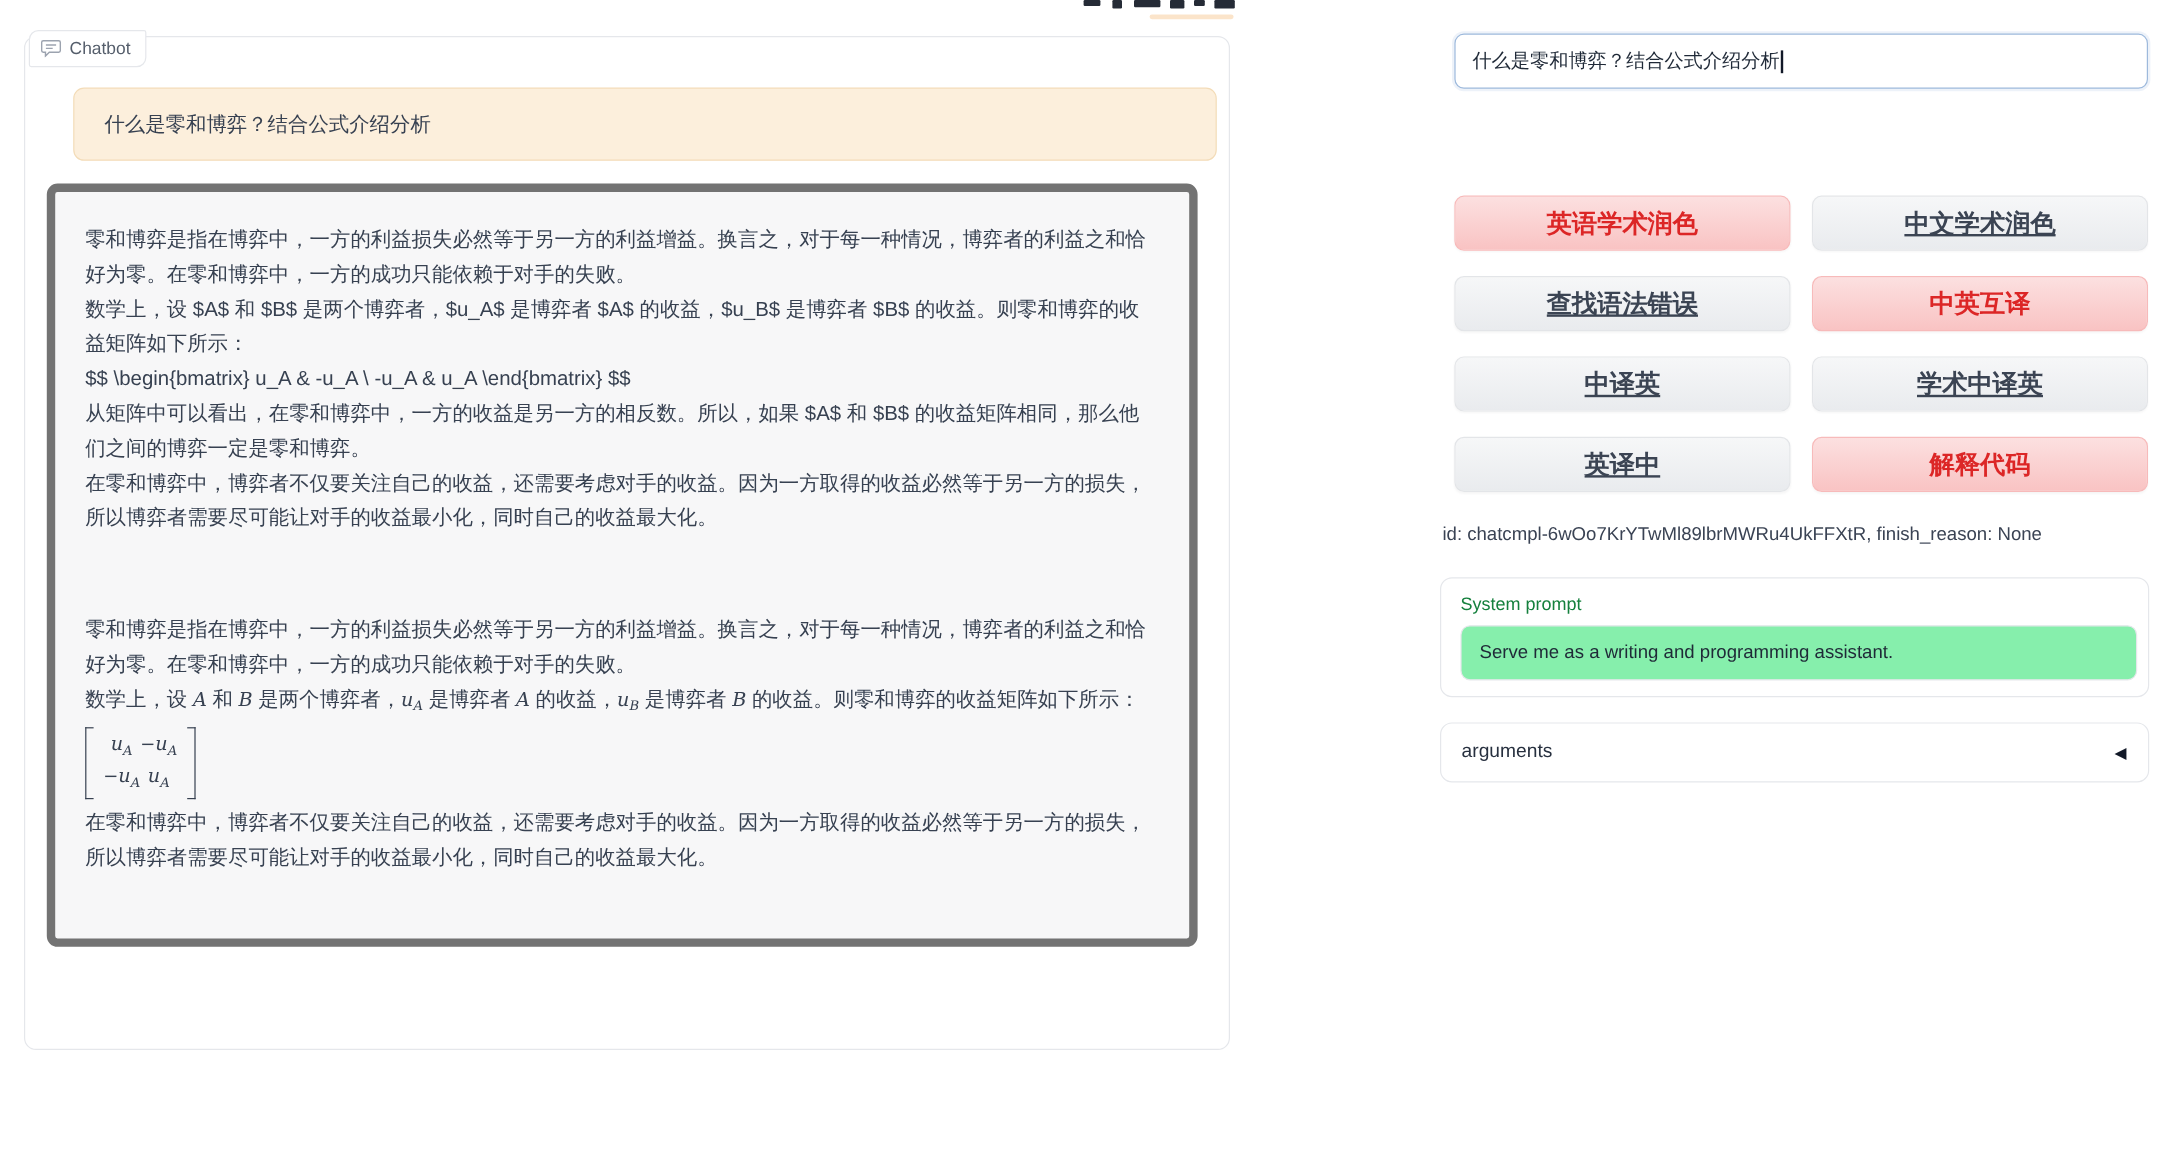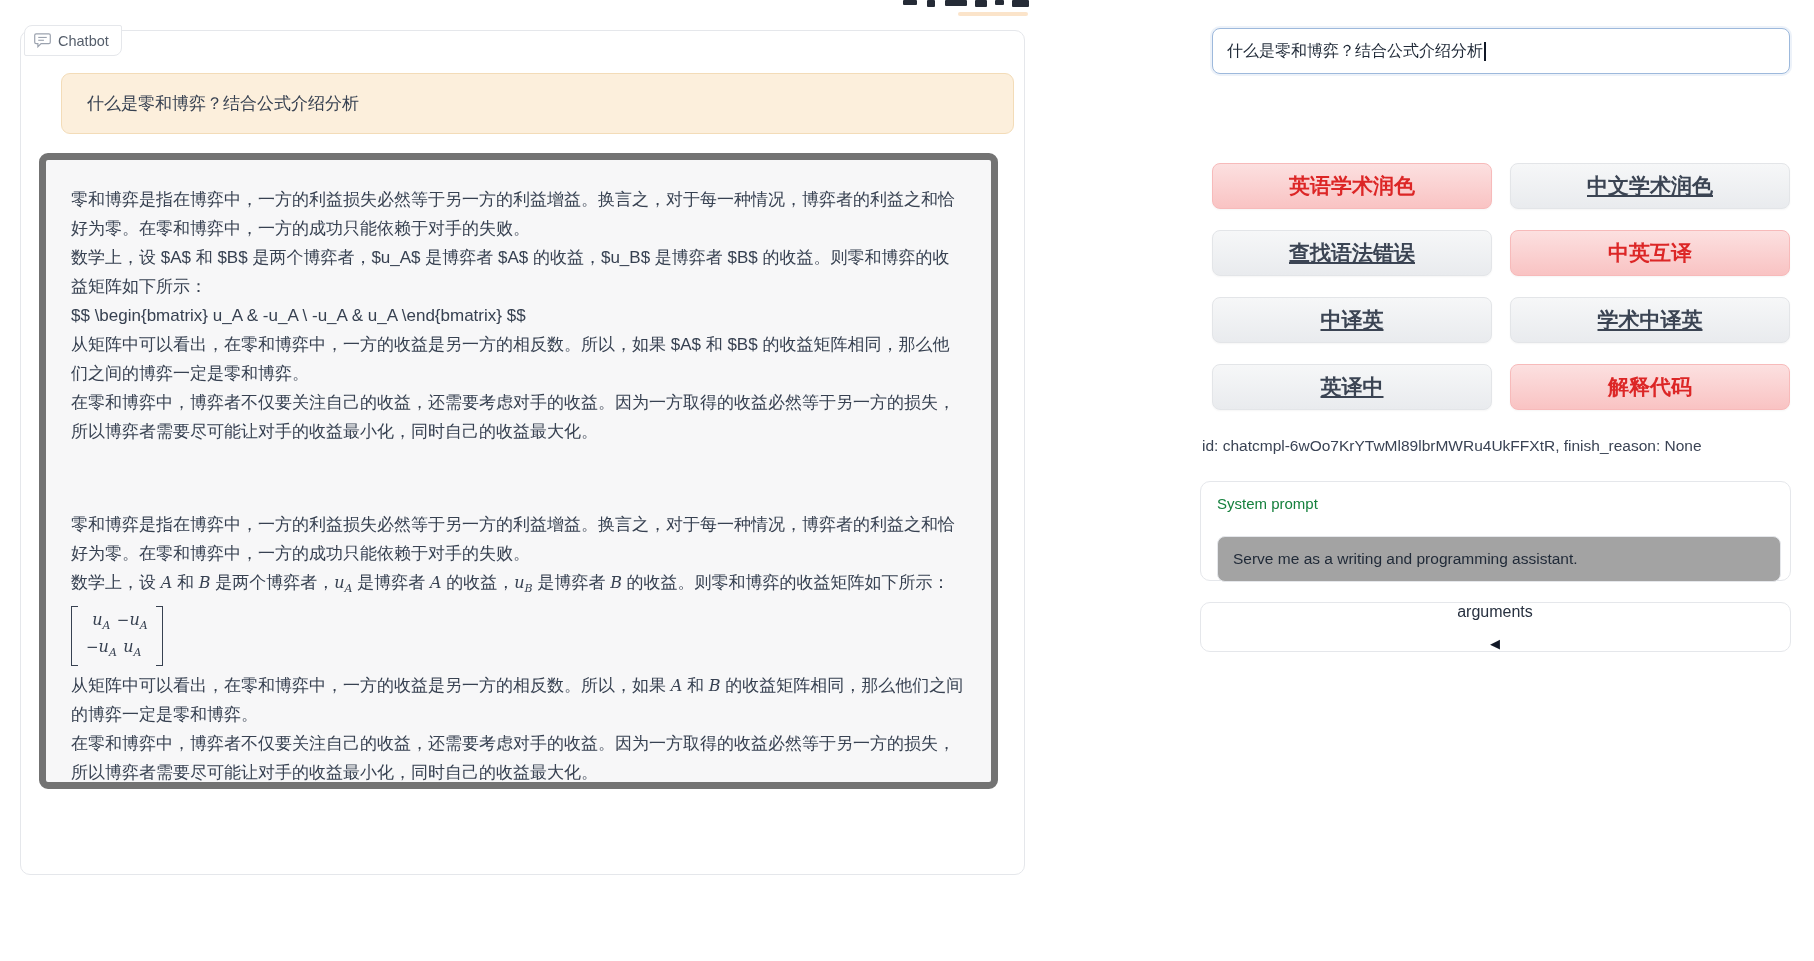--- a/index.html
+++ b/index.html
@@ -66,28 +66,28 @@
   .fn-btn.gray { background:linear-gradient(180deg,#f6f7f8 0%,#e9ebee 100%);
                  border:1px solid #e3e5e8; color:#3b4453;text-decoration:underline; }
   .fn-btn.red  { background:linear-gradient(180deg,#fce0e0 0%,#f9c3c3 100%);
                  border:1px solid #f7baba; color:#dc2626; }
   .status-line { position:absolute; left:2px; top:437px; width:586px;
                  font-size:15.5px; color:#3a4354; }
   .sys-card { position:absolute; left:0; top:481px; width:591px; height:100px;
               background:#fff; border:1px solid #e5e7eb; border-radius:10px;
               padding:13px 16px; }
   .sys-label { font-size:15px; color:#15803d; }
-  .sys-input { margin-top:24px; width:564px; height:46px; background:#a3a3a3;
+  .sys-input { margin-top:9px; width:564px; height:46px; background:#86efac;
                border:1px solid #e5e7eb; border-radius:8px;
                display:flex; align-items:center; padding:12px 15px;
                font-size:15.5px; color:#1f2937; }
   .accordion { position:absolute; left:0; top:602px; width:591px; height:50px;
                background:#fff; border:1px solid #e5e7eb; border-radius:10px;
                display:flex; align-items:center; justify-content:space-between;
-               padding:0 18px 0 17px; cursor:pointer;flex-direction:column; }
+               padding:0 18px 0 17px; cursor:pointer; }
   .acc-label { font-size:16px; color:#27303f; }
   .acc-arrow { font-size:13px; color:#111827; }
 </style>
 </head>
 <body>
 
 <div class="page">
 
   <div class="clip-marks">
     <div class="mk" style="left:903px;width:14px;height:5px"></div>
@@ -126,21 +126,21 @@
       <div class="block-gap"></div>
       <div id="rendered-block"><p>零和博弈是指在博弈中，一方的利益损失必然等于另一方的利益增益。换言之，对于每一种情况，博弈者的利益之和恰好为零。在零和博弈中，一方的成功只能依赖于对手的失败。</p><p>数学上，设 <span class="math"><i>A</i></span> 和 <span class="math"><i>B</i></span> 是两个博弈者，<span class="math"><i>u</i><sub><i>A</i></sub></span> 是博弈者 <span class="math"><i>A</i></span> 的收益，<span class="math"><i>u</i><sub><i>B</i></sub></span> 是博弈者 <span class="math"><i>B</i></span> 的收益。则零和博弈的收益矩阵如下所示：</p><div class="matrix">
             <span class="bracket l"></span>
             <div class="mgrid">
               <div class="cell"><span class="math"><i>u</i><sub><i>A</i></sub></span></div>
               <div class="cell"><span class="math"><span class="mi-op">−</span><i>u</i><sub><i>A</i></sub></span></div>
               <div class="cell"><span class="math"><span class="mi-op">−</span><i>u</i><sub><i>A</i></sub></span></div>
               <div class="cell"><span class="math"><i>u</i><sub><i>A</i></sub></span></div>
             </div>
             <span class="bracket r"></span>
-          </div><p>从矩阵中可以看出，在零和博弈中，一方的收益是另一方的相反数。所以，如果 <span class="math"><i>A</i></span> 和 <span class="math"><i>B</i></span> 的收益矩阵相同，那么他们之间的博弈一定是零和博弈。</p><p>在零和博弈中，博弈者不仅要关注自己的收益，还需要考虑对手的收益。因为一方取得的收益必然等于另一方的损失，所以博弈者需要尽可能让对手的收益最小化，同时自己的收益最大化。</p></div>
+          </div><p>在零和博弈中，博弈者不仅要关注自己的收益，还需要考虑对手的收益。因为一方取得的收益必然等于另一方的损失，所以博弈者需要尽可能让对手的收益最小化，同时自己的收益最大化。</p></div>
     </div>
   </section>
 
   <aside class="controls">
 
     <div class="textbox">
       <span>什么是零和博弈？结合公式介绍分析</span>
         <span class="caret"></span>
     </div>
 

